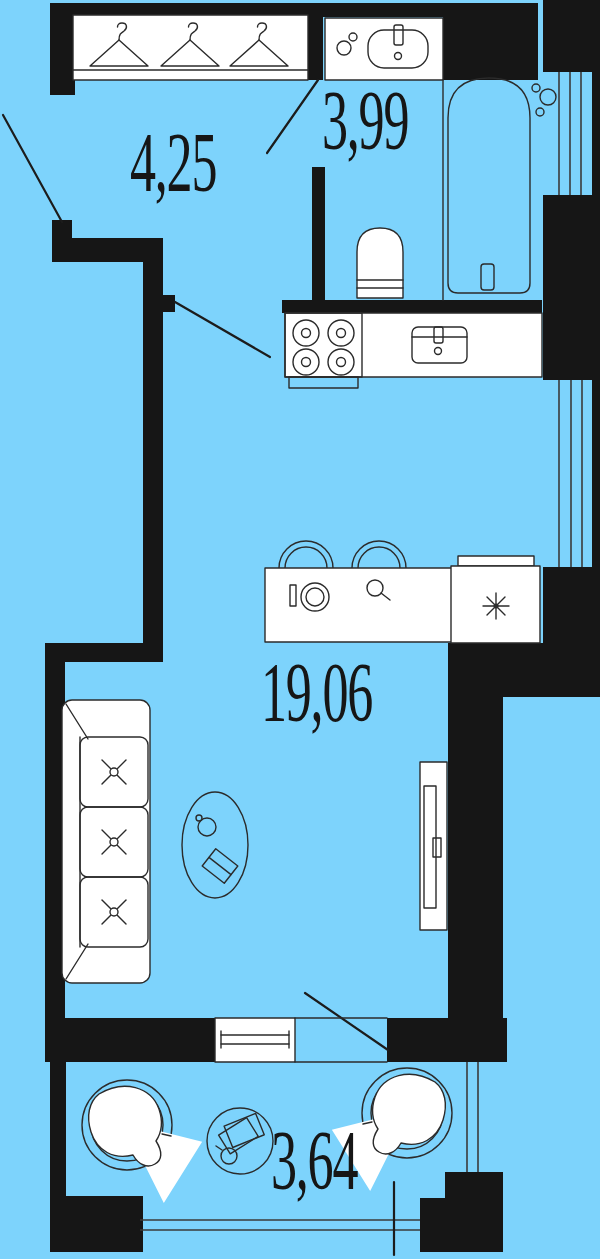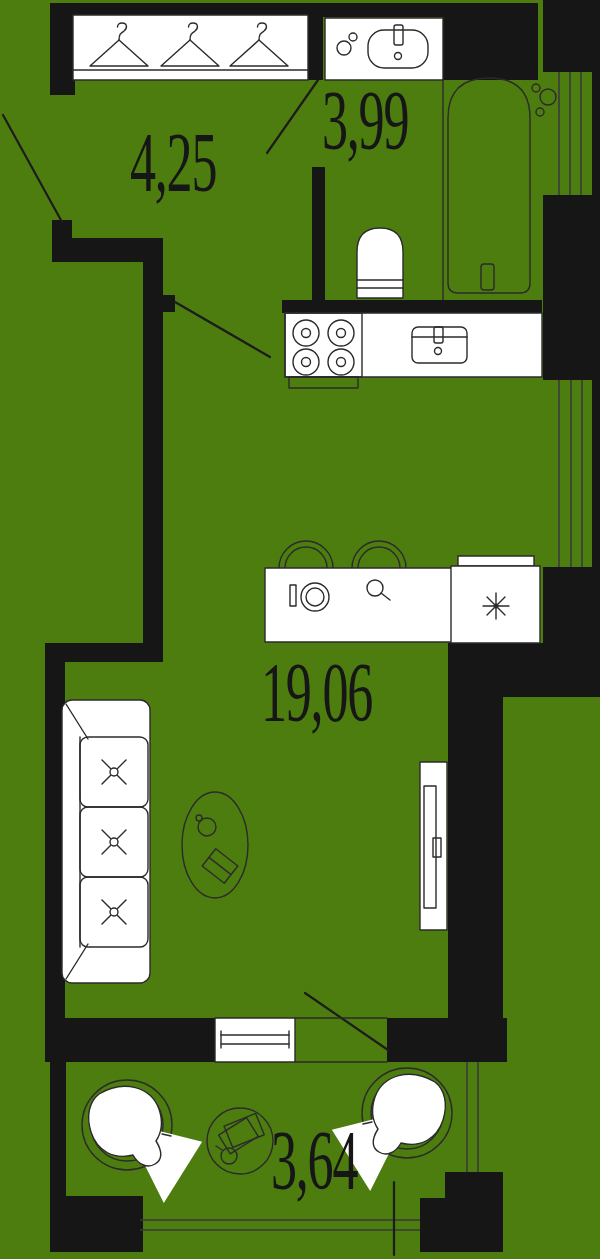--- a/index.html
+++ b/index.html
@@ -1,16 +1,16 @@
 <!DOCTYPE html>
 <html><head>
 <meta charset="utf-8">
 <style>
   html,body{margin:0;padding:0;background:#fff;}
-  .canvas{position:relative;width:600px;height:1259px;background:#4d7c0f;overflow:hidden;
+  .canvas{position:relative;width:600px;height:1259px;background:#7dd3fc;overflow:hidden;
           font-family:"Liberation Serif","DejaVu Serif",serif;}
   .wall{position:absolute;background:#161616;}
   svg.plan{position:absolute;left:0;top:0;z-index:5;}
   svg.plan *{vector-effect:non-scaling-stroke;}
   .ln{stroke:#2b2b2b;stroke-width:1.4;fill:none;stroke-linecap:round;stroke-linejoin:round;}
   .lnw{stroke:#2b2b2b;stroke-width:1.4;fill:#ffffff;stroke-linejoin:round;}
   .lead{stroke:#1c1c1c;stroke-width:2.2;fill:none;stroke-linecap:round;}
   .glz{stroke:#3a3a3a;stroke-width:1.6;fill:none;}
   .mask{fill:#ffffff;stroke:#ffffff;stroke-width:4;}
   .dot{fill:#2b2b2b;stroke:none;}

